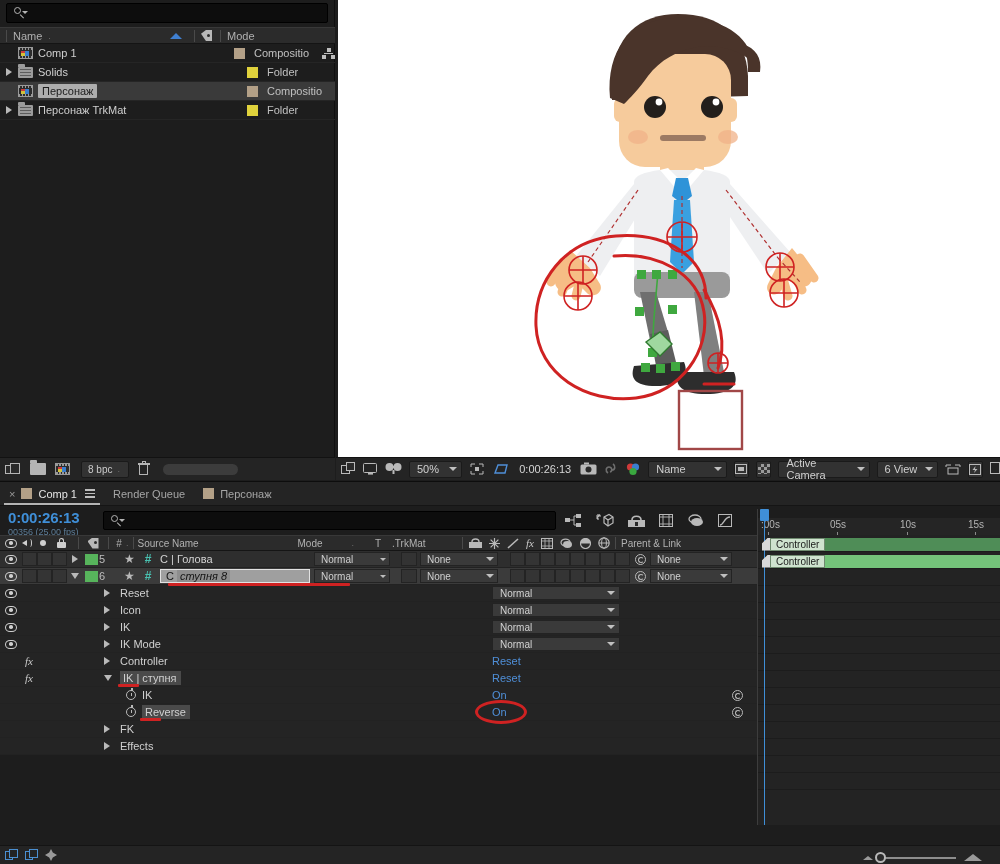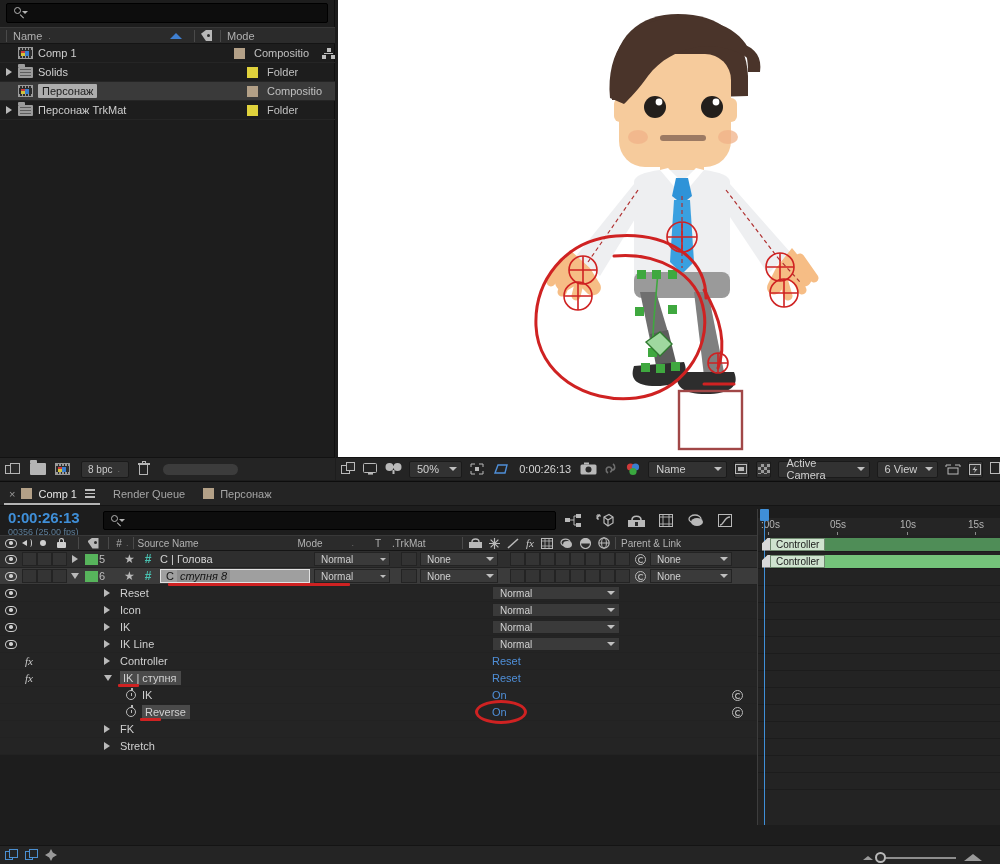--- a/index.html
+++ b/index.html
@@ -1068,21 +1068,21 @@
               <span class="o"></span>
               <span class="p"></span>
             </span>
           </span>
           <span class="cell" style="width:14px;justify-content:center"></span>
           <span style="display:inline-block;width:68px"></span>
           <span class="cell" style="width:16px;justify-content:flex-start">
             <span class="tri-right"></span>
           </span>
           <span class="cell" style="flex:0 0 auto;position:relative">
-            <span class="prop-name">IK Line</span>
+            <span class="prop-name">IK Mode</span>
           </span>
           <span style="flex:1"></span>
           <span class="cell" style="width:280px;justify-content:flex-start;gap:6px;padding-left:55px">
             <span class="val-normal-sel">
               <span>Normal</span>
               <span class="chev"></span>
             </span>
           </span>
           <span class="cell" style="width:40px"></span>
         </div>
@@ -1176,21 +1176,21 @@
           <span class="cell" style="width:40px"></span>
         </div>
         <div class="tl-row prop" style="position: relative;">
           <span class="cell c-eye"></span>
           <span class="cell" style="width:14px;justify-content:center"></span>
           <span style="display:inline-block;width:68px"></span>
           <span class="cell" style="width:16px;justify-content:flex-start">
             <span class="tri-right"></span>
           </span>
           <span class="cell" style="flex:0 0 auto;position:relative">
-            <span class="prop-name">Stretch</span>
+            <span class="prop-name">Effects</span>
           </span>
           <span style="flex:1"></span>
           <span class="cell" style="width:280px;justify-content:flex-start;gap:6px;padding-left:55px"></span>
           <span class="cell" style="width:40px"></span>
         </div>
       </div>
 
     <div id="tl-graph">
       <div id="tl-bars">
           <div class="bar-row">

